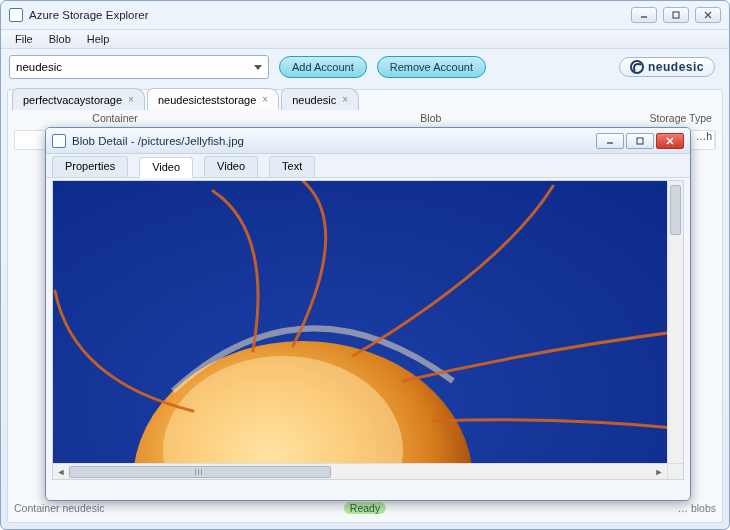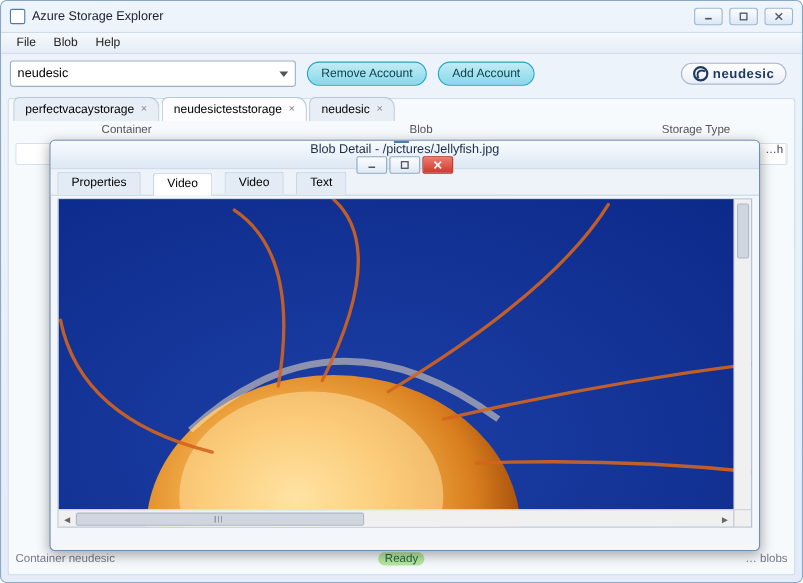--- a/index.html
+++ b/index.html
@@ -25,35 +25,35 @@
   .brand-swirl { width: 14px; height: 14px; border: 2px solid #1f3a5f; border-radius: 50%; position: relative; }
   .brand-swirl::after { content:""; position:absolute; width:6px; height:6px; border:2px solid #1f3a5f; border-radius:50%; top:1px; left:1px; border-right-color:transparent; border-bottom-color:transparent;}
   .brand-text { font-size: 12px; font-weight: bold; color: #1f3a5f; letter-spacing: 0.5px; }
 
   .main-area { position: absolute; top: 88px; left: 6px; right: 6px; bottom: 6px; background: #f7fafd; border: 1px solid #d0dceb; border-radius: 3px; }
   .doc-tabs { position: absolute; top: -2px; left: 4px; display: flex; gap: 2px; }
   .doc-tab { height: 22px; padding: 0 10px 0 10px; border: 1px solid #b9c8d9; border-bottom: none; border-top-left-radius: 6px; border-top-right-radius: 10px; background: #e8eef6; display: flex; align-items: center; font-size: 11px; gap: 6px; }
   .doc-tab.active { background: #fdfdff; }
   .doc-tab .x { color: #888; font-size: 10px; cursor: pointer; }
 
-  .col-headers { position: absolute; top: 22px; left: 0; right: 0; height: 18px; display: flex; font-size: 10.5px; color: #555; }
+  .col-headers { position: absolute; top: 22px; left: 0; right: 0; height: 18px; display: flex; font-size: 10.5px; color: #555; gap: 48px; }
   .col-headers div { text-align: center; }
   .col-a { width: 30%; } .col-b { width: 45%; } .col-c { flex:1; }
 
   .under-strip { position: absolute; top: 40px; left: 6px; right: 6px; height: 20px; border: 1px solid #d6e1ee; border-radius: 2px; display: flex; background: #fff; overflow: hidden; }
   .under-strip .seg { flex:1; border-right:1px solid #e3e3e3; }
   .under-strip .seg.y { background:#f7da5e; } .under-strip .seg.r { background:#e37a63; } .under-strip .seg.g { background:#9fd06e; }
   .under-right { position:absolute; right:10px; top:40px; font-size:10.5px; color:#445;}
 
   .statusbar { position: absolute; left:6px; right:6px; bottom:6px; height:16px; display:flex; align-items:center; font-size:10.5px; color:#4a5; }
   .status-center { position:absolute; left:50%; transform:translateX(-50%); background:#b7e69f; border-radius:6px; padding:0 6px; color:#264; }
 
   
   .dialog { position: absolute; top: 126px; left: 44px; width: 646px; height: 374px; border: 1px solid #6d8db3; border-radius: 5px; background: #f3f6fa; box-shadow: 0 3px 12px rgba(0,0,0,0.35); overflow: hidden; }
-  .dialog-titlebar { height: 26px; background: linear-gradient(#f7fbff,#dde8f4); display:flex; align-items:center; padding:0 6px; border-bottom:1px solid #c5d3e4;flex-direction:column;}
+  .dialog-titlebar { height: 26px; background: linear-gradient(#f7fbff,#dde8f4); display:flex; align-items:center; padding:0 6px; border-bottom:1px solid #c5d3e4;}
   .dialog-title { font-size: 11.5px; color:#1d2d45; flex:1; }
   .dlg-ctrls { display:flex; gap:2px; }
   .dlg-btn { width:28px; height:16px; border:1px solid #8da8c6; border-radius:2px; background:linear-gradient(#fdfeff,#dfe9f4); display:flex; align-items:center; justify-content:center; cursor:pointer; }
   .dlg-btn.close { background: linear-gradient(#ef7a6f,#cf3a2a); border-color:#b32f21; }
   .dlg-btn svg { width:10px; height:10px; }
   .dlg-tabs { height: 24px; display:flex; padding: 2px 6px 0 6px; gap:12px; border-bottom:1px solid #c9d6e6; background:#eef3f9;}
   .dlg-tab { padding: 3px 12px; font-size:11px; border:1px solid #c9d6e6; border-bottom:none; background:#e3ebf4; border-top-left-radius:3px; border-top-right-radius:3px; cursor:pointer; margin-right:-1px;}
   .dlg-tab.active { background:#fff; position:relative; top:1px; }
   .dlg-body { position:absolute; top:52px; left:6px; right:6px; bottom:20px; background:#fff; border:1px solid #c9d6e6; }
   .img-viewport { position:absolute; inset:0; overflow:hidden; }
@@ -98,22 +98,22 @@
     <div class="menu-item">File</div>
     <div class="menu-item">Blob</div>
     <div class="menu-item">Help</div>
   </div>
 
   <div class="toolbar">
     <div class="account-select">
       <span>neudesic</span>
       <span class="caret"></span>
     </div>
+    <div class="pill-btn">Add Account</div>
     <div class="pill-btn">Remove Account</div>
-    <div class="pill-btn">Add Account</div>
     <div class="brand">
       <div class="brand-swirl"></div>
       <span class="brand-text">neudesic</span>
     </div>
   </div>
 
   <div class="main-area">
     <div class="doc-tabs">
       <div class="doc-tab">
         <span>perfectvacaystorage</span>

